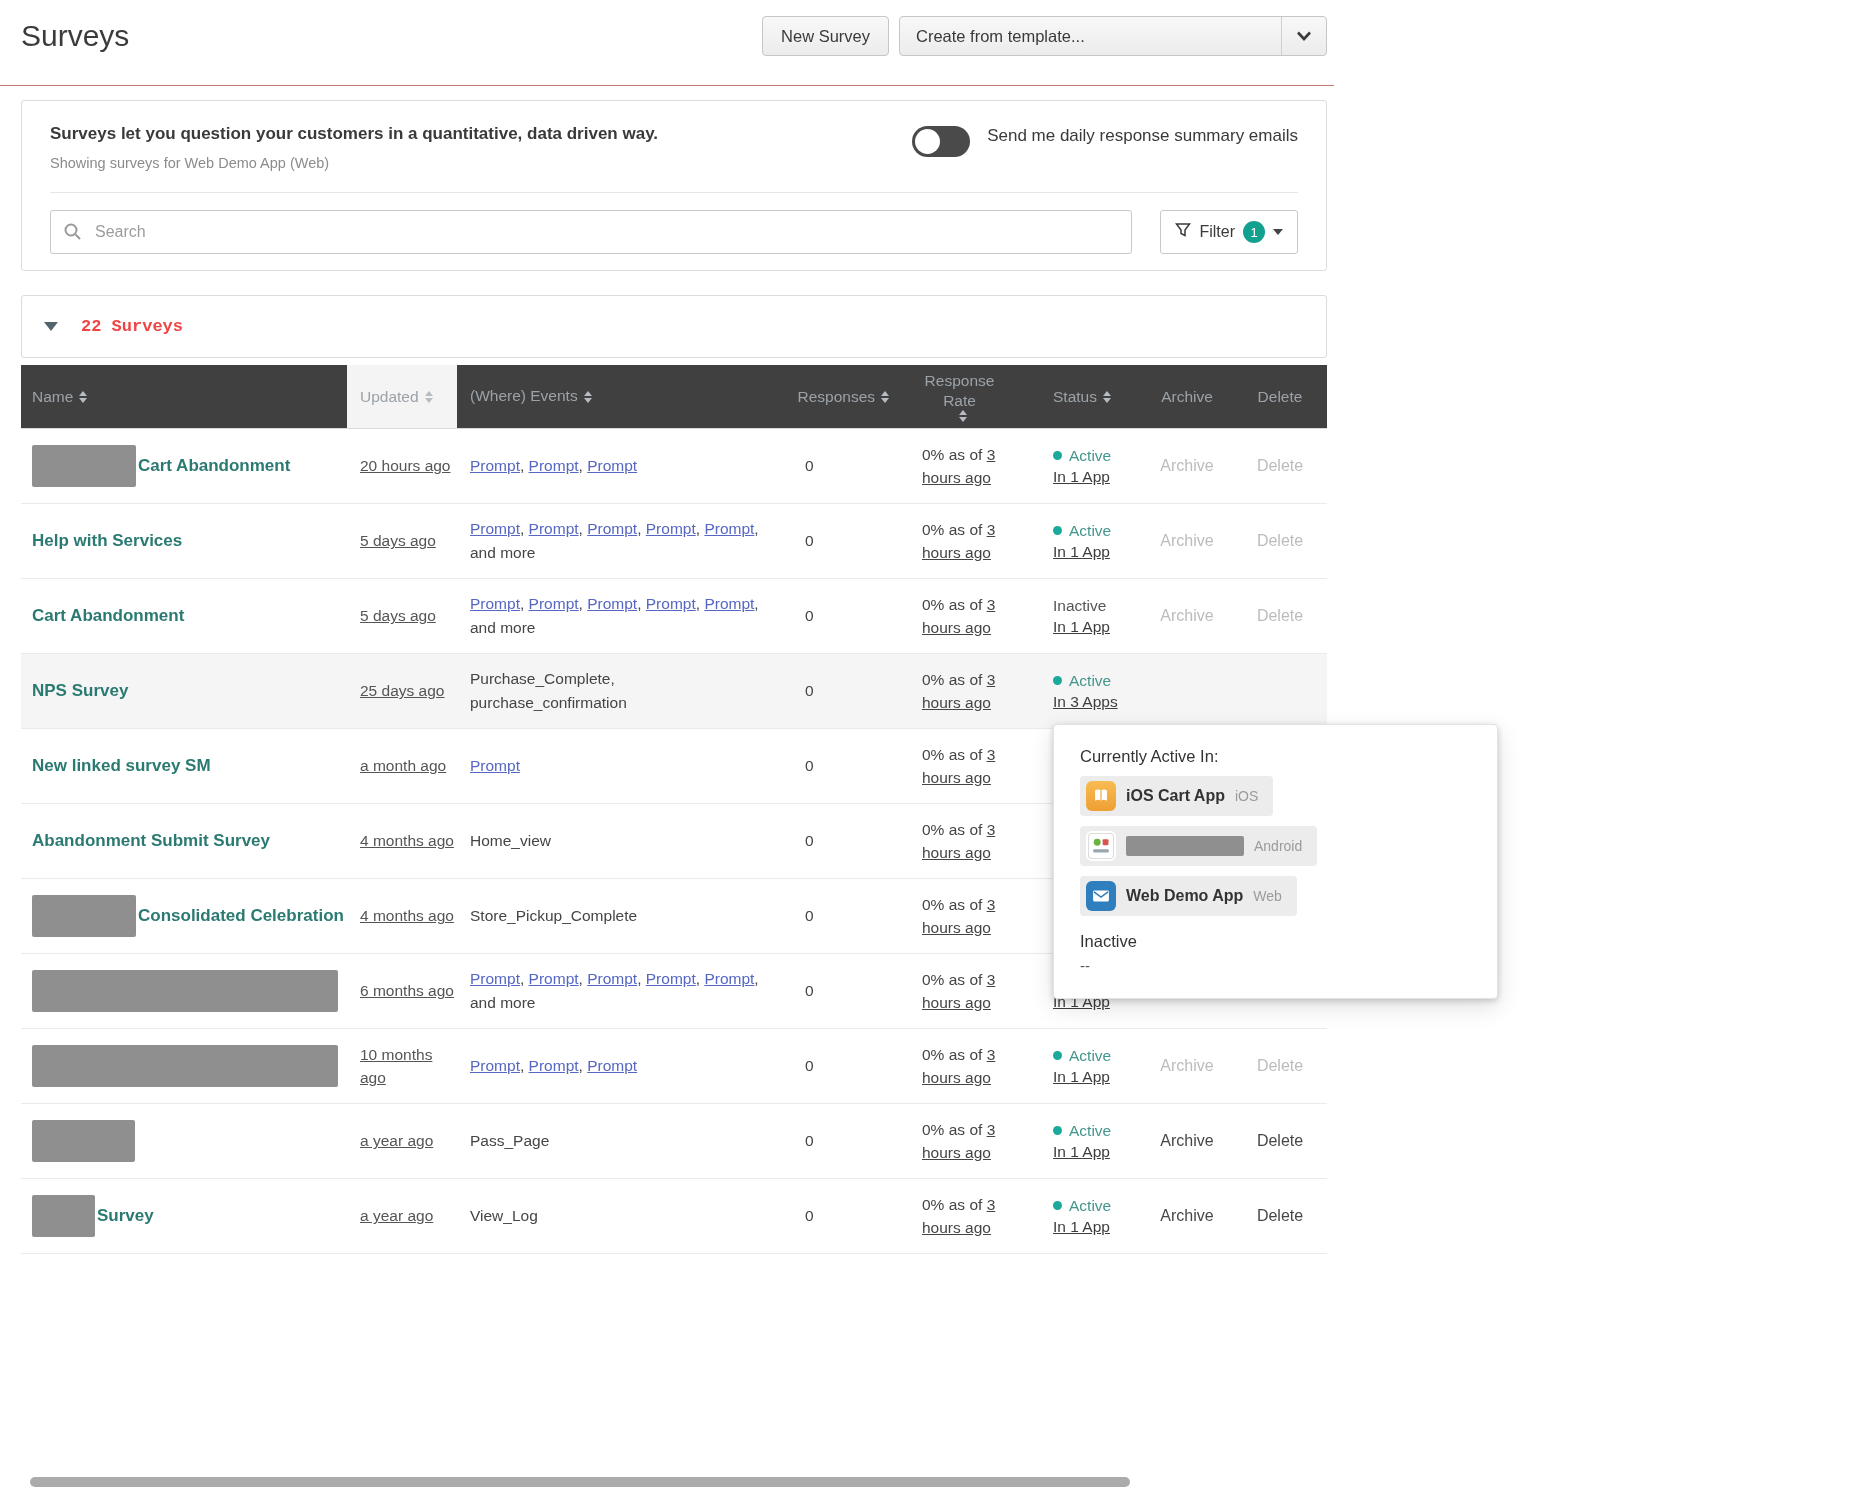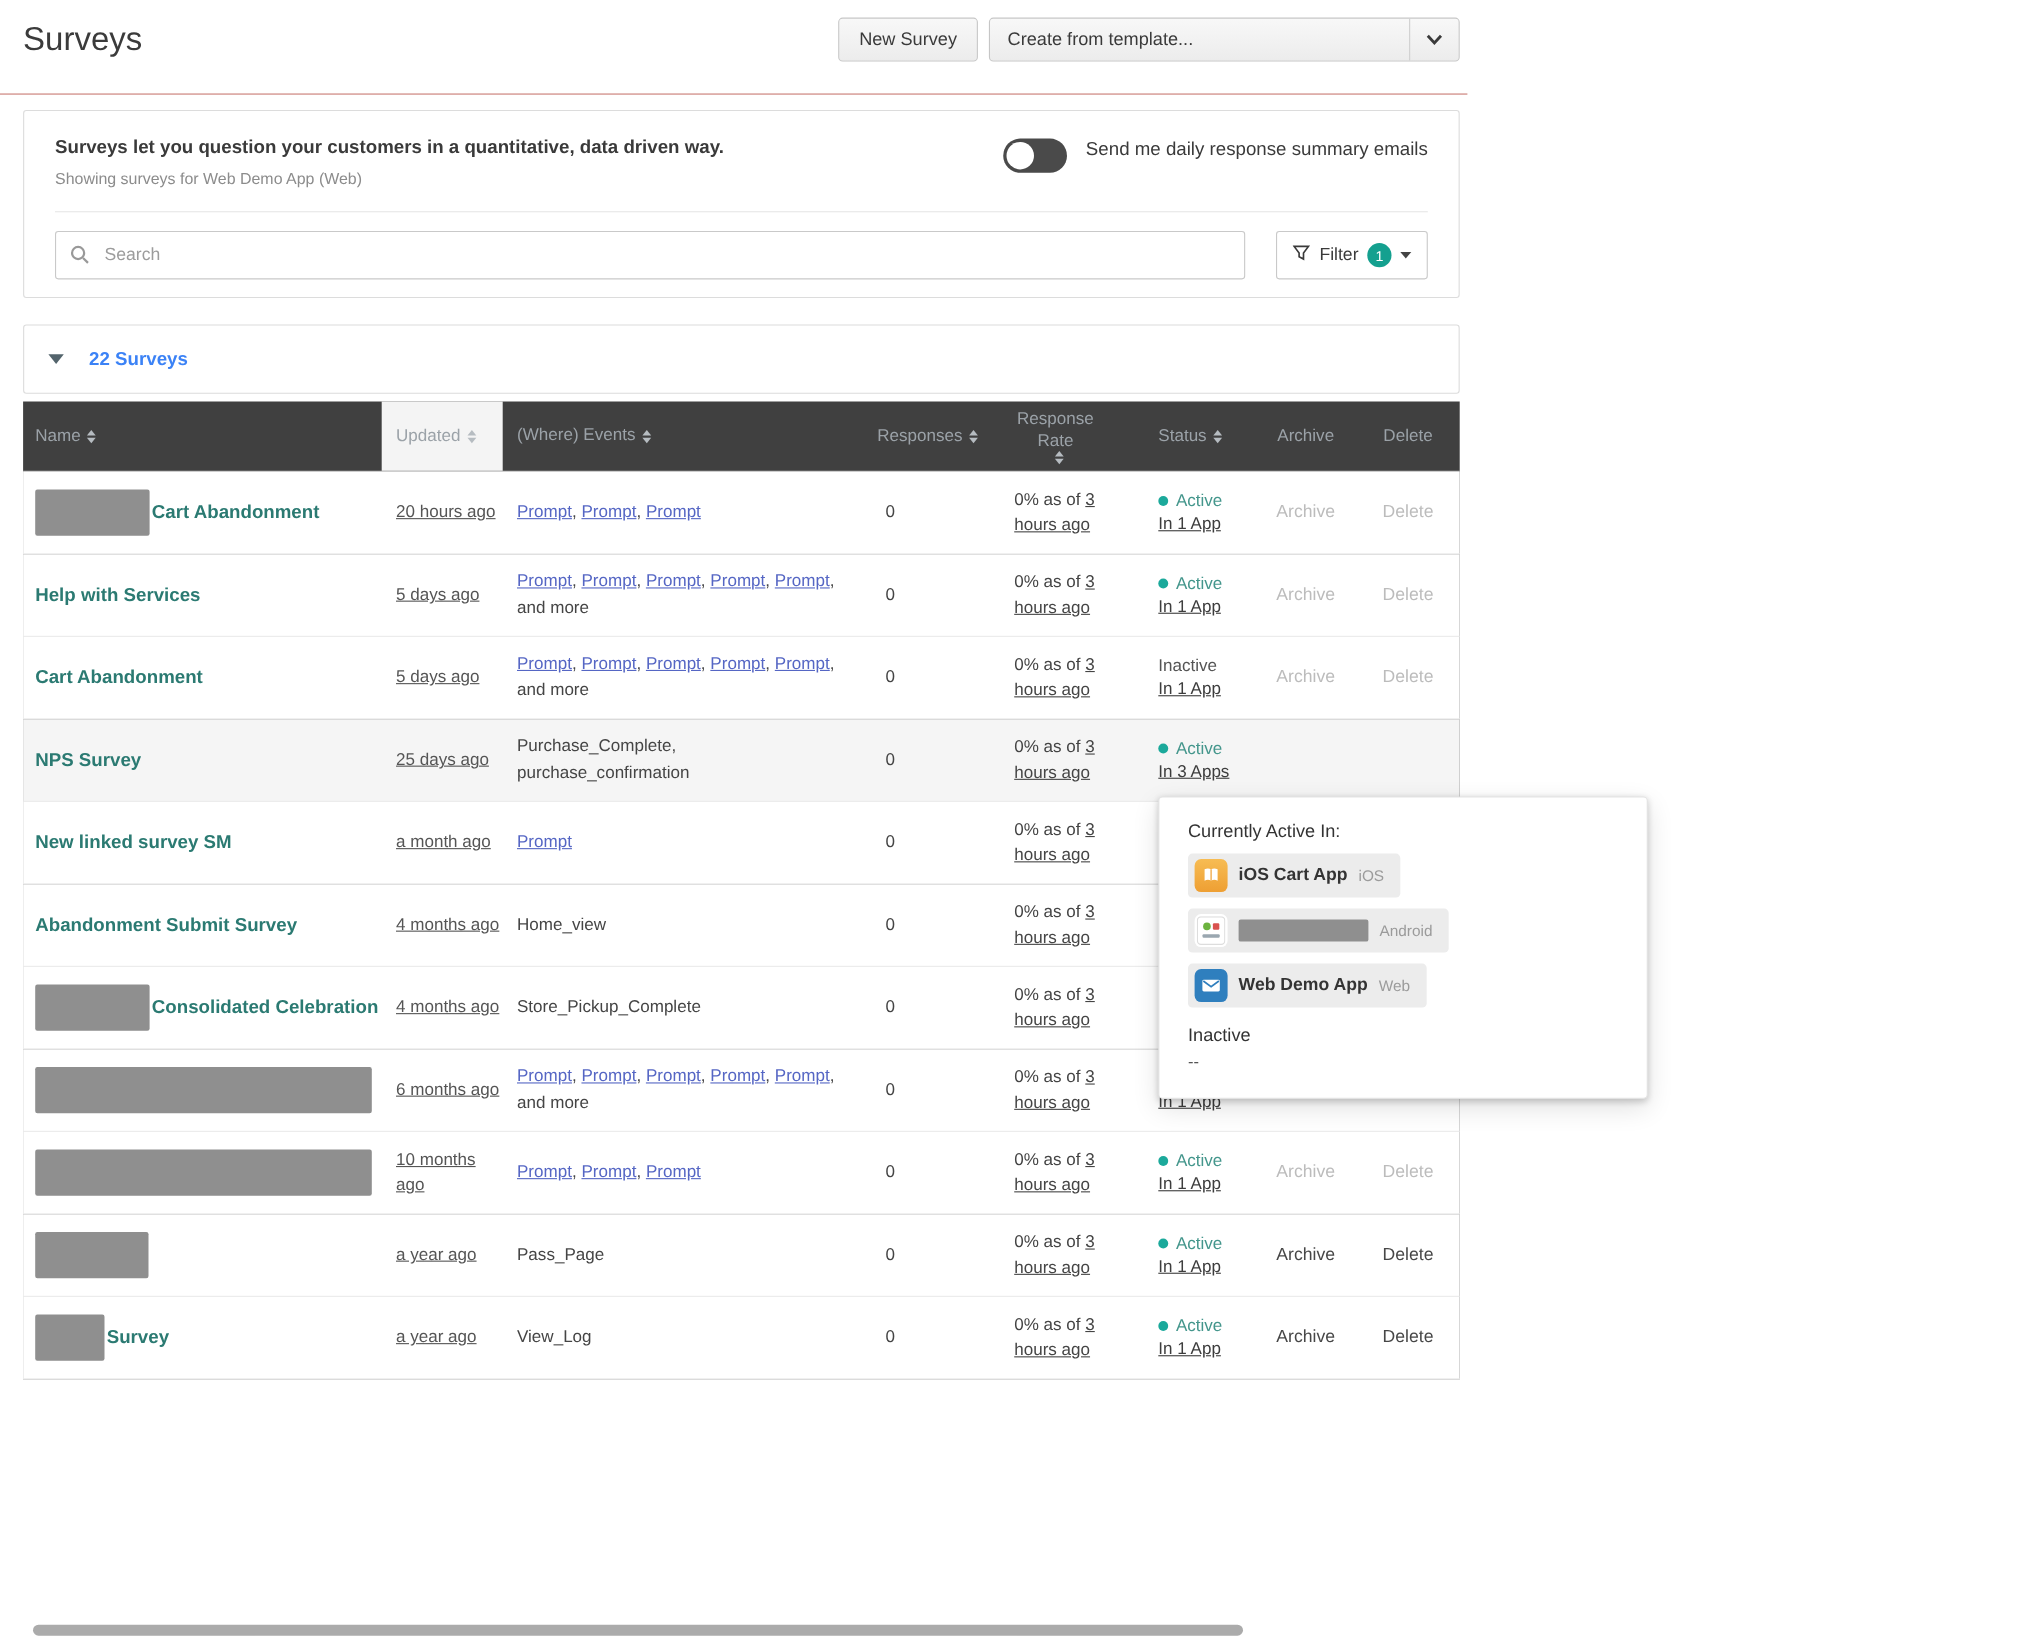--- a/index.html
+++ b/index.html
@@ -58,21 +58,21 @@
     font-size:13px; display:flex; align-items:center; justify-content:center; }
   .caret-dn { width:0; height:0; border-left:5px solid transparent;
     border-right:5px solid transparent; border-top:6px solid #444; }
 
   
   .panel2bar { position:absolute; left:21px; top:295px; width:1306px; height:63px;
     box-sizing:border-box; border:1px solid #dcdcdc; border-radius:3px;
     display:flex; align-items:center; padding-left:22px; gap:23px; background:#fff; }
   .collapse-caret { width:0; height:0; border-left:7px solid transparent;
     border-right:7px solid transparent; border-top:9px solid #53646c; cursor:pointer; }
-  .count-label { font-size:17px; font-weight:bold; color:#3b82f6; }
+  .count-label { font-size:17px; font-weight:bold; color:#ef4444;font-family:Liberation Mono, monospace; }
 
   
   .table { position:absolute; left:21px; top:365px; width:1306px; background:#404040; }
   .thead { display:flex; height:63px; border-bottom:1px solid #d9d9d9; }
   .hdr { display:flex; align-items:center; color:#9ba2a8; font-size:15.5px; cursor:pointer; }
   .hdr.sorted { background:#f4f4f4; }
   .sorter { display:inline-flex; flex-direction:column; align-items:center; margin-left:6px; }
   .tri { width:0; height:0; border-left:4px solid transparent; border-right:4px solid transparent; }
   .tri.up { border-bottom:5px solid #b6bcc1; margin-bottom:2px; }
   .tri.dn { border-top:5px solid #b6bcc1; }

